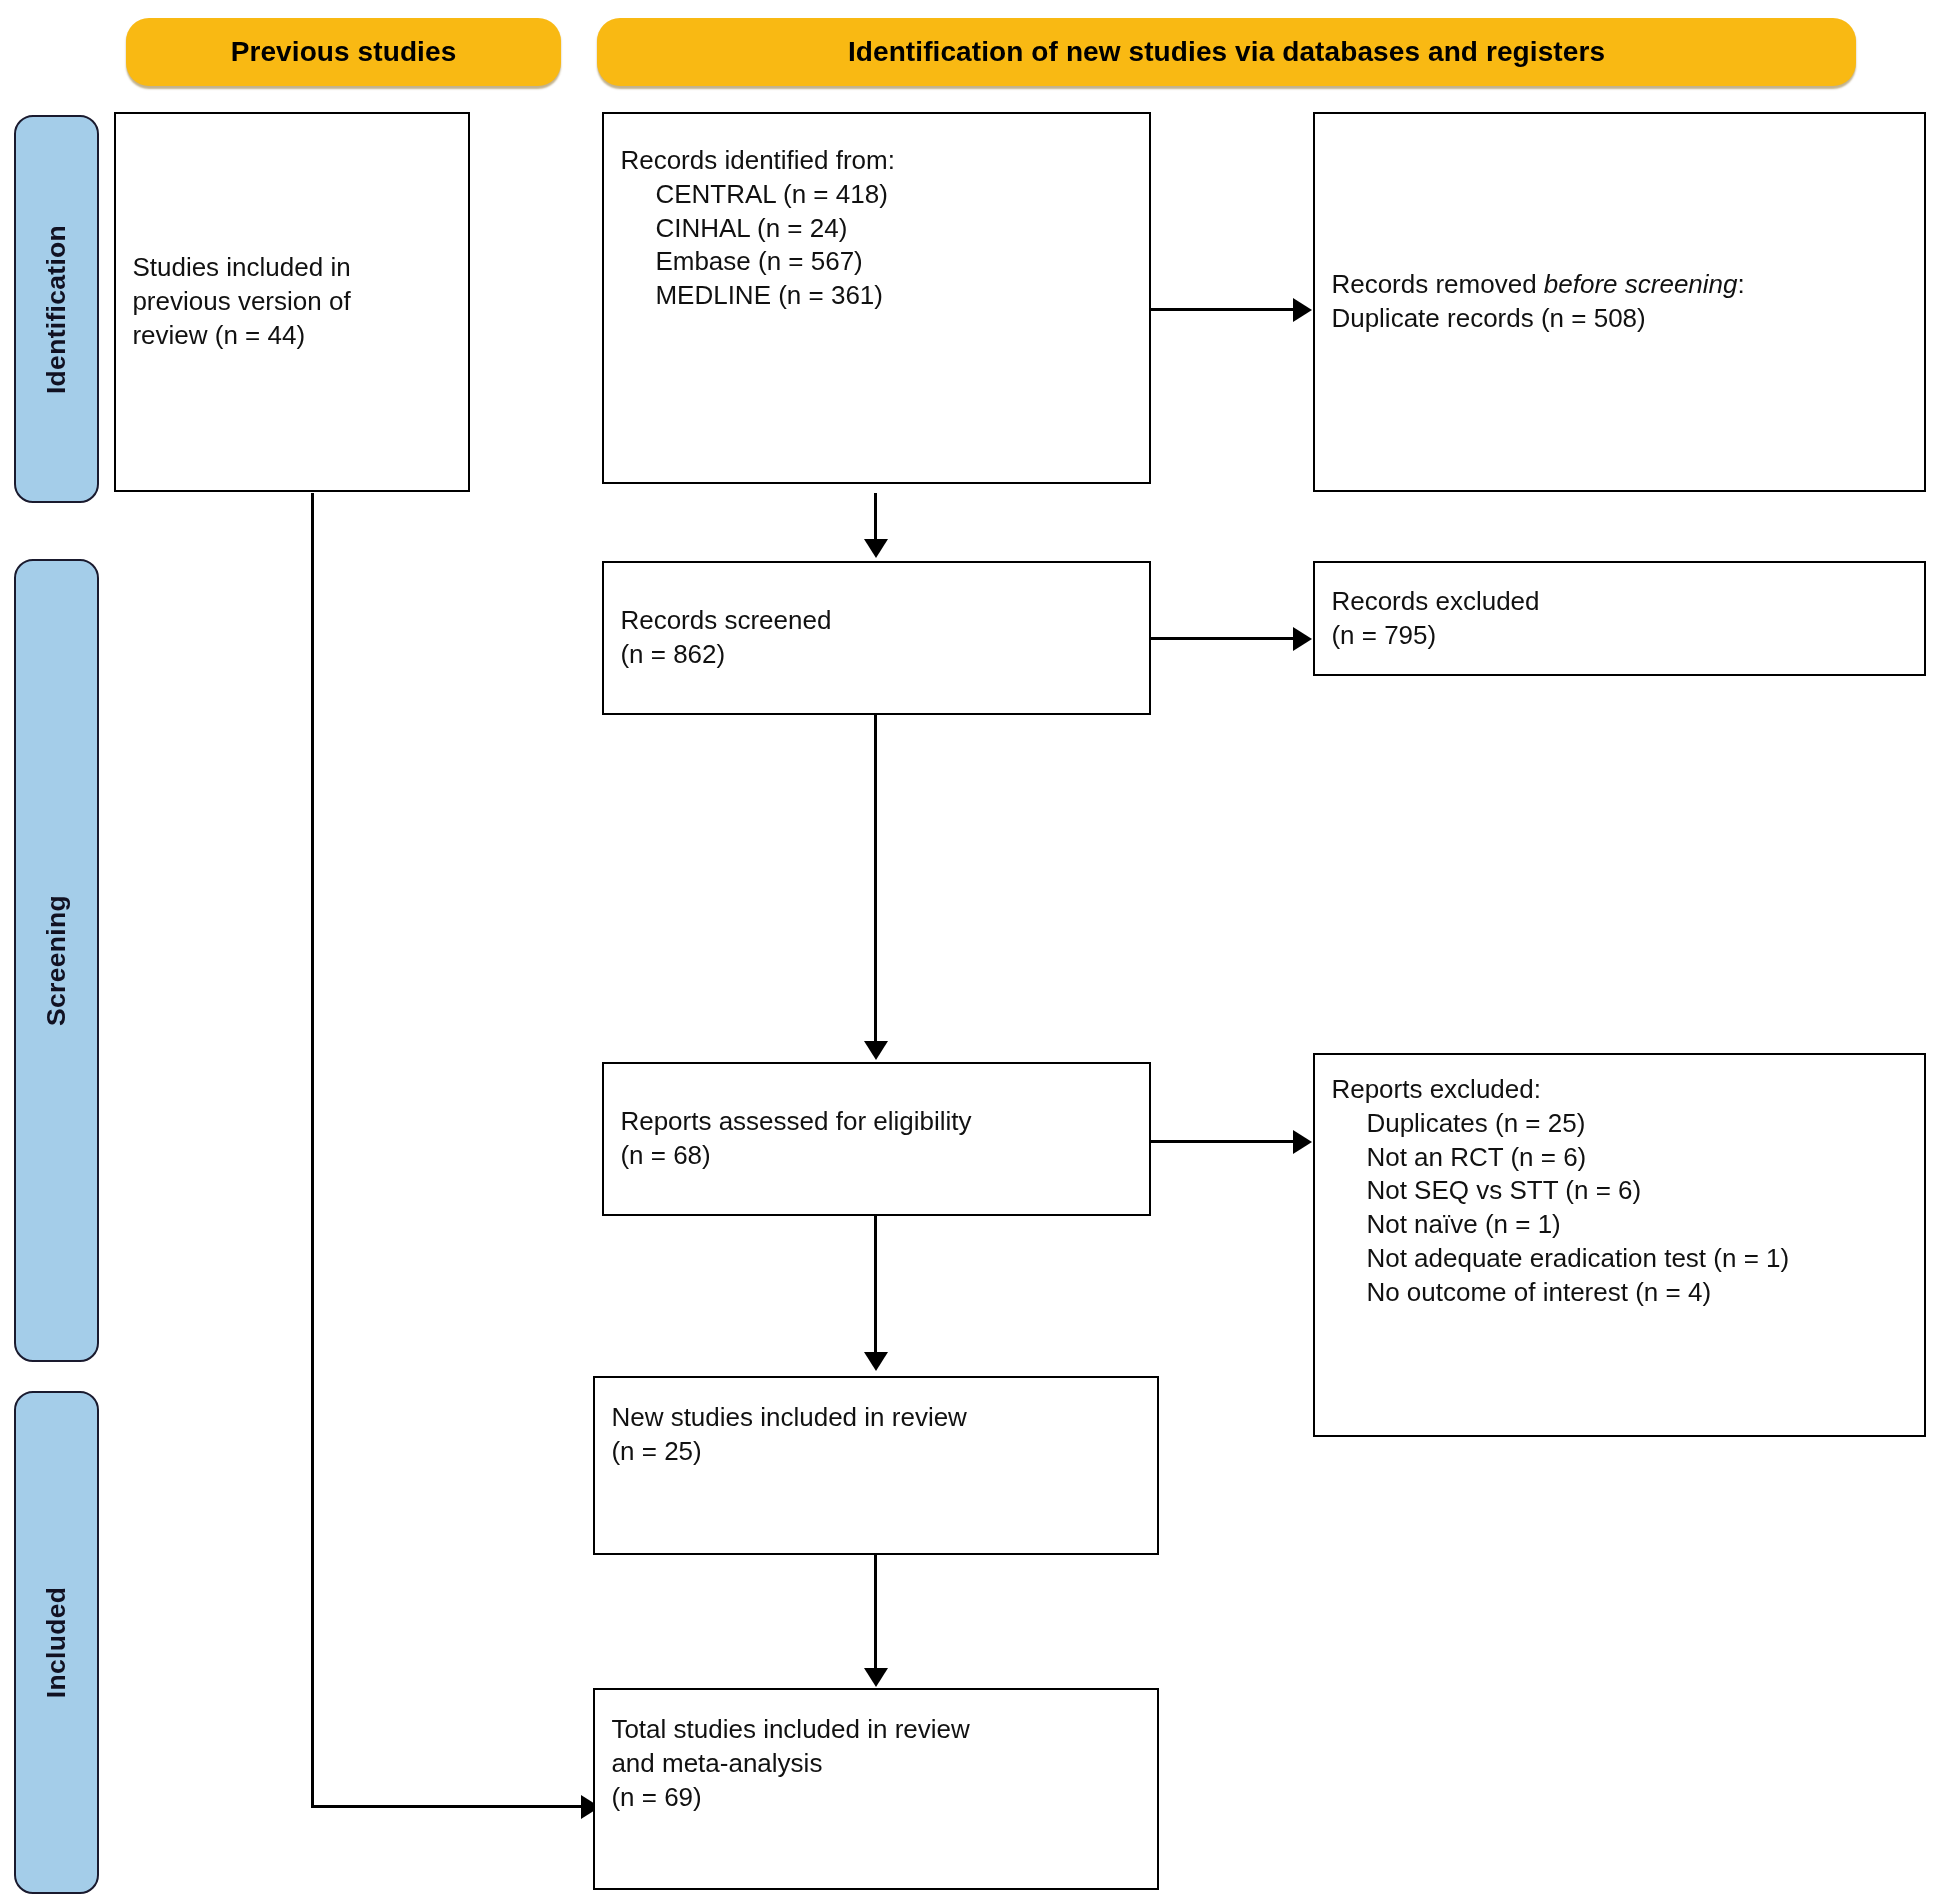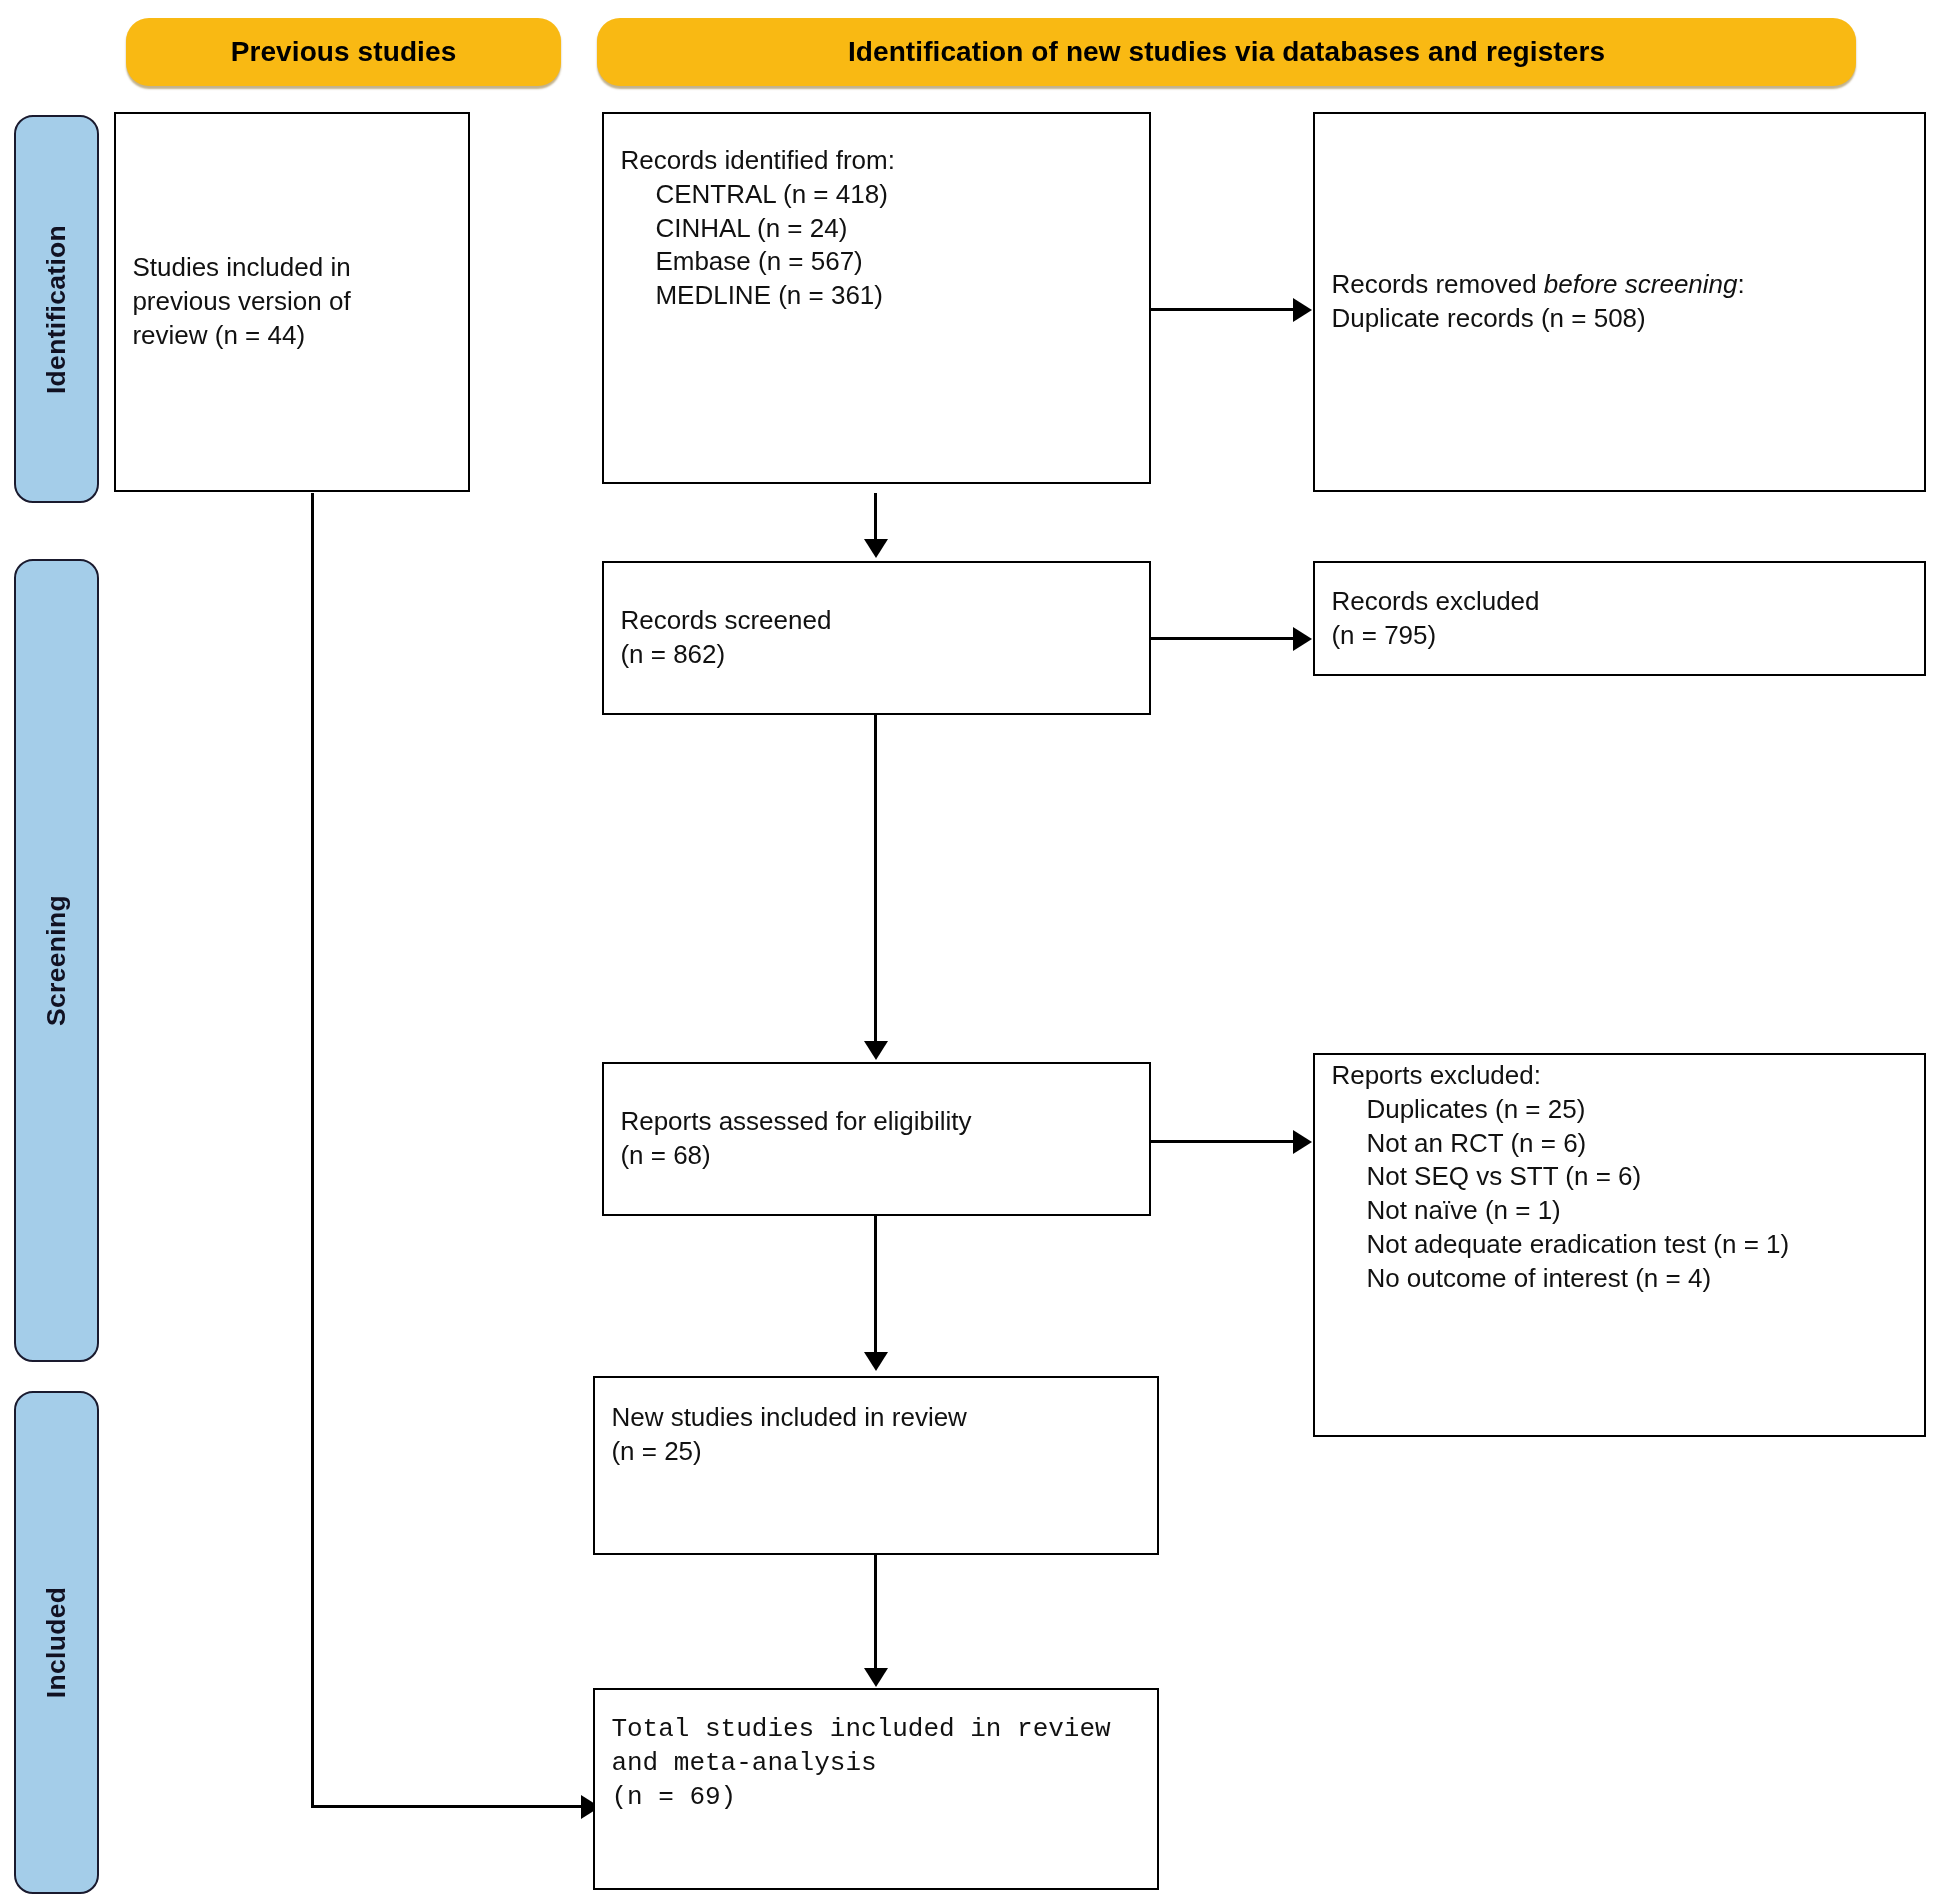--- a/index.html
+++ b/index.html
@@ -184,21 +184,21 @@
   <div class="conn v" style="left:874px; top:714px; height:328px;"></div>
   <div class="arrow-down" style="left:864px; top:1041px;"></div>
 
   <div class="flow-box" style="left:602px; top:1062px; width:549px; height:154px;">
     <div class="box-text">
       <span class="line">Reports assessed for eligibility</span>
       <span class="line">(n = 68)</span>
     </div>
   </div>
 
-  <div class="flow-box" style="left:1313px; top:1053px; width:613px; height:384px; align-items:flex-start; padding-top:4px;">
+  <div class="flow-box" style="left:1313px; top:1053px; width:613px; height:384px; align-items:flex-start; padding-top:18px;">
     <div class="box-text">
       <span class="line">Reports excluded:</span>
       <span class="indent">Duplicates (n = 25)</span>
       <span class="indent">Not an RCT (n = 6)</span>
       <span class="indent">Not SEQ vs STT (n = 6)</span>
       <span class="indent">Not naïve (n = 1)</span>
       <span class="indent">Not adequate eradication test (n = 1)</span>
       <span class="indent">No outcome of interest (n = 4)</span>
     </div>
   </div>
@@ -212,21 +212,21 @@
   <div class="flow-box" style="left:593px; top:1376px; width:566px; height:179px; align-items:flex-start; padding-top:23px;">
     <div class="box-text">
       <span class="line">New studies included in review</span>
       <span class="line">(n = 25)</span>
     </div>
   </div>
 
   <div class="conn v" style="left:874px; top:1555px; height:115px;"></div>
   <div class="arrow-down" style="left:864px; top:1668px;"></div>
 
-  <div class="flow-box" style="left:593px; top:1688px; width:566px; height:202px; align-items:flex-start; padding-top:23px;font-family:Liberation Mono, monospace;">
+  <div class="flow-box" style="left:593px; top:1688px; width:566px; height:202px; align-items:flex-start; padding-top:23px;">
     <div class="box-text">
       <span class="line">Total studies included in review</span>
       <span class="line">and meta-analysis</span>
       <span class="line">(n = 69)</span>
     </div>
   </div>
 
 </div>
 
 

